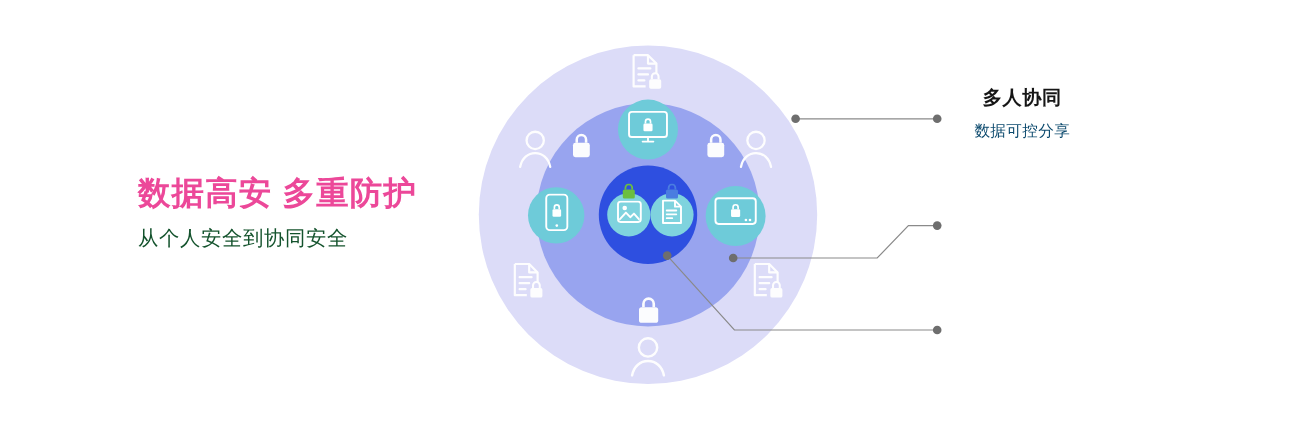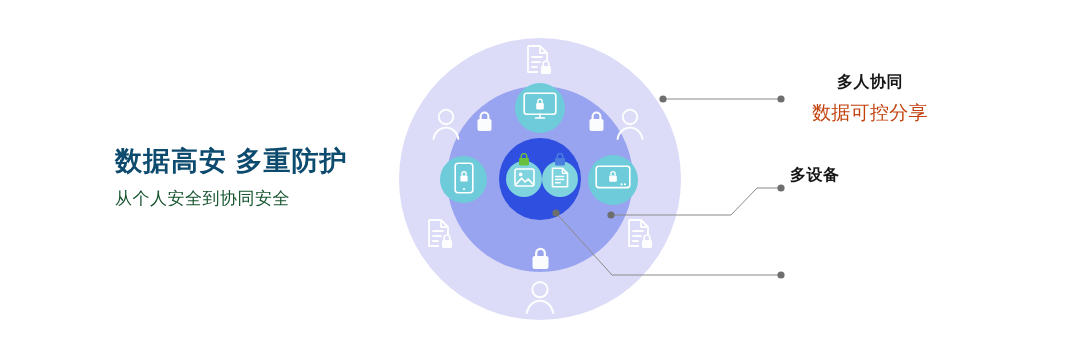--- a/index.html
+++ b/index.html
@@ -10,21 +10,21 @@
     overflow:hidden;
     position:relative;
   }
   #stage{position:absolute;left:0;top:0;width:1080px;height:358px;}
 
   
   .heading-block{
     position:absolute;left:115px;top:145px;width:280px;
   }
   .headline{
-    font-size:27px;font-weight:bold;color:#0c4a6e;
+    font-size:27px;font-weight:bold;color:#ec4899;
     letter-spacing:1px;line-height:1.2;white-space:nowrap;
   }
   .subhead{
     margin-top:10px;
     font-size:17px;color:#14532d;letter-spacing:.5px;white-space:nowrap;
   }
 
   
   .diagram{position:absolute;left:393px;top:8px;width:295px;height:342px;}
   .ring{position:absolute;border-radius:50%;}
@@ -46,21 +46,21 @@
   .glyph{position:absolute;}
   .glyph svg{display:block;}
 
   
   .deco{position:absolute;opacity:.97;}
 
   
   .connectors{position:absolute;left:0;top:0;width:1080px;height:358px;pointer-events:none;}
   .label-group{position:absolute;text-align:center;}
   .label-title{font-size:16px;font-weight:bold;color:#161616;letter-spacing:.5px;white-space:nowrap;}
-  .label-sub{margin-top:7px;font-size:19px;color:#c2410c;letter-spacing:.3px;white-space:nowrap;}
+  .label-sub{margin-top:7px;font-size:13px;color:#0c4a6e;letter-spacing:.3px;white-space:nowrap;}
   .lg1{left:812px;top:72px;}
   .lg2{left:790px;top:165px;}
   .lg3{left:790px;top:253px;}
 </style>
 </head>
 <body>
 
 <div id="stage">
 
   <div class="heading-block">
@@ -231,17 +231,16 @@
       <circle cx="781" cy="275" r="3.6"></circle>
     </g>
   </svg>
 
   <div class="label-group lg1">
     <div class="label-title">多人协同</div>
     <div class="label-sub">数据可控分享</div>
   </div>
 
   <div class="label-group lg2">
-    <div class="label-title">多设备</div>
   </div>
 
 
 </div>
 
 </body></html>

